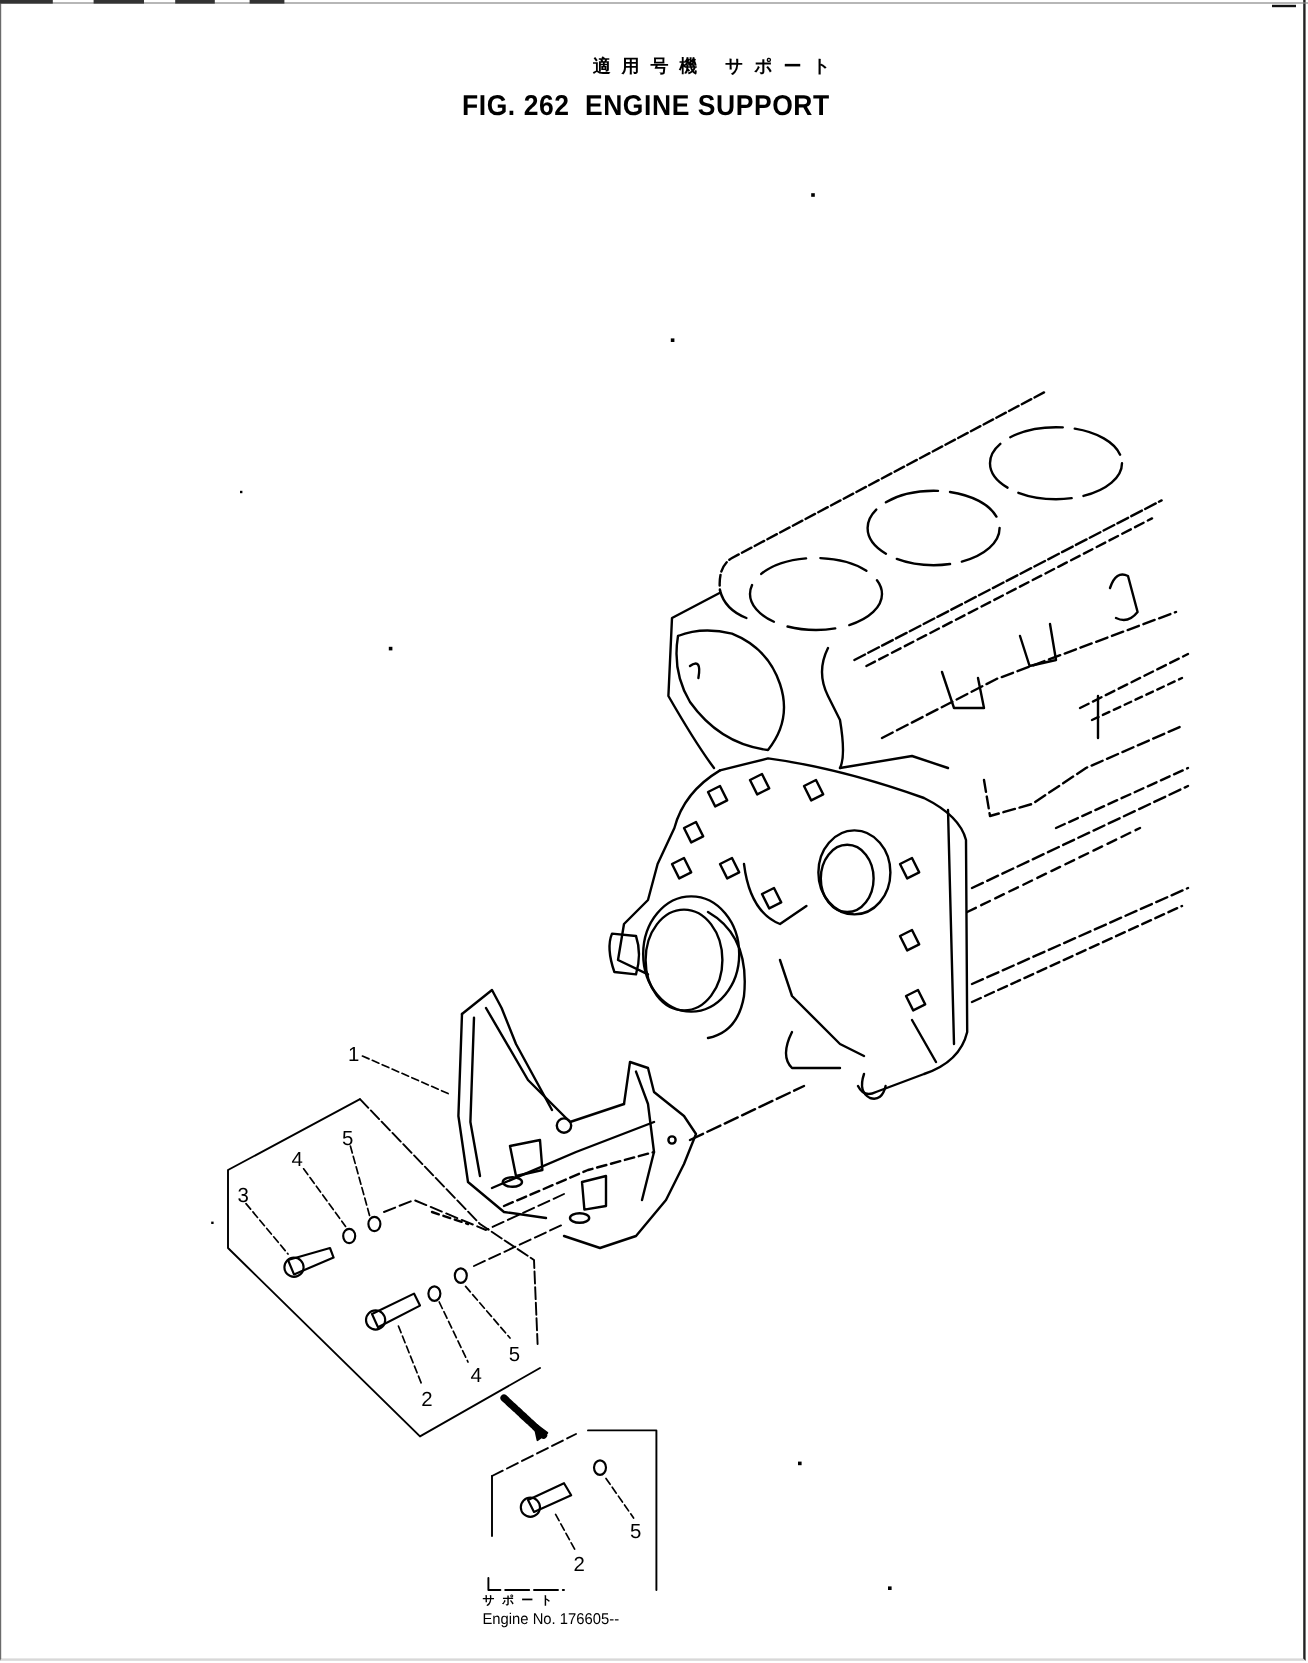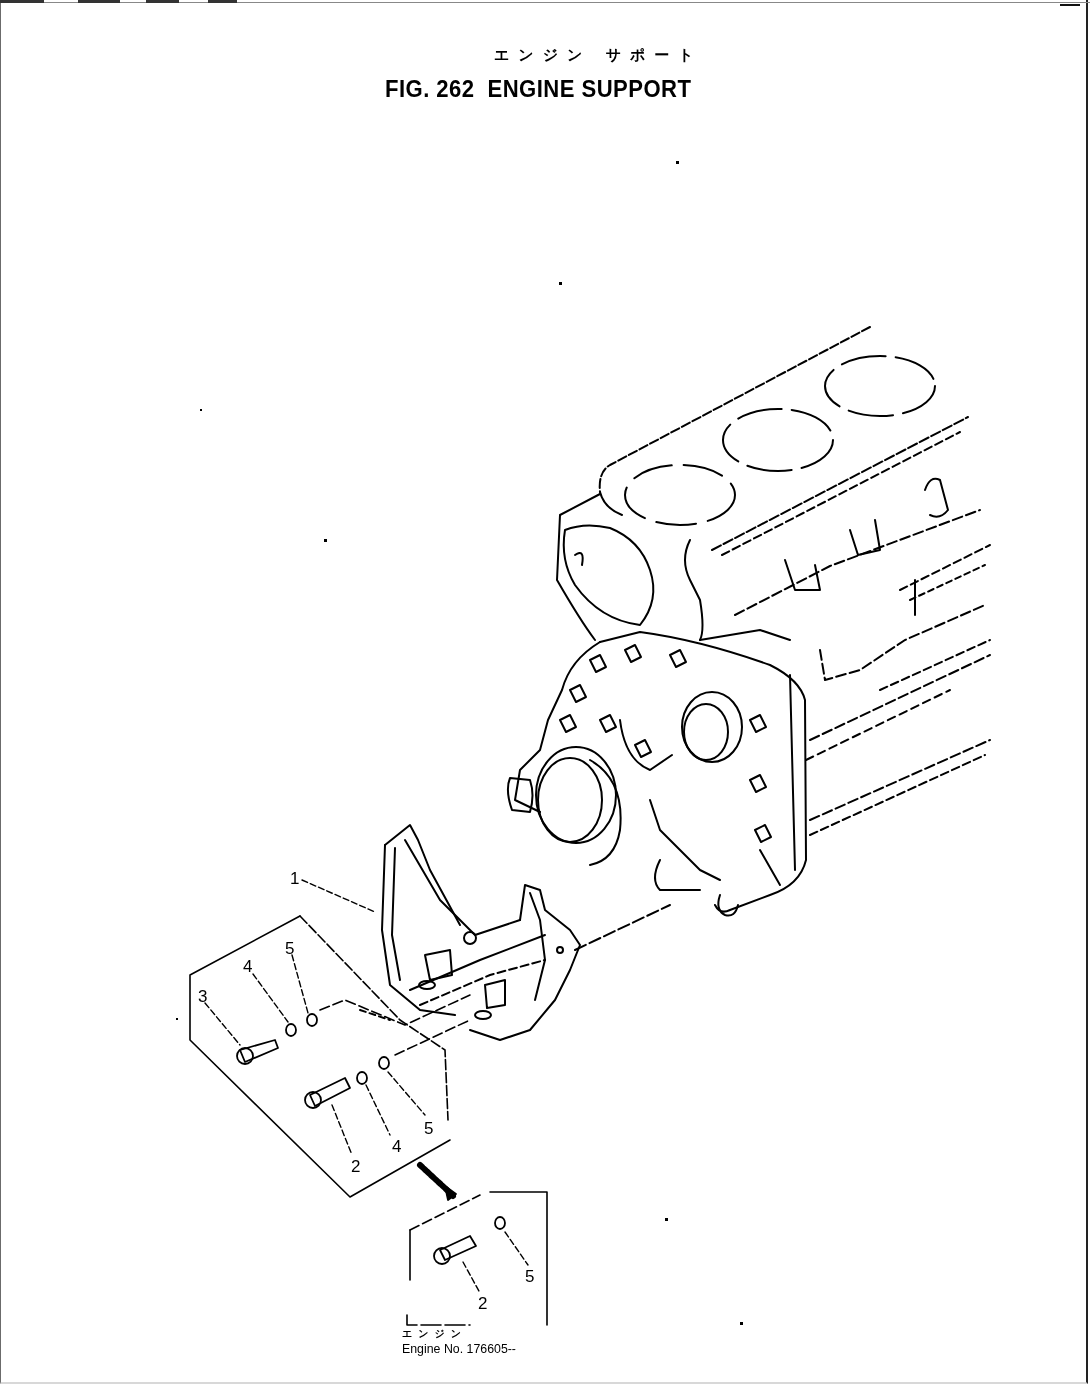--- a/index.html
+++ b/index.html
@@ -20,21 +20,21 @@
 <body>
 
 <div class="frame"></div>
 <div class="topline"></div>
 <div class="topbar" style="left:0;width:44px"></div>
 <div class="topbar" style="left:78px;width:42px"></div>
 <div class="topbar" style="left:146px;width:33px"></div>
 <div class="topbar" style="left:208px;width:29px"></div>
 <div class="corner-mark"></div>
 
-<div class="jp-title">エンジン サポート</div>
+<div class="jp-title">適用号機 サポート</div>
 <div class="fig-title">
   <span>FIG. 262</span><span>ENGINE SUPPORT</span>
 </div>
 
 <svg class="drawing" width="1090" height="1386" viewBox="0 0 1090 1386" fill="none" stroke="#000" stroke-width="2" stroke-linecap="round" stroke-linejoin="round">
 
   <g fill="#000" stroke="none">
     <rect x="676" y="161" width="3" height="3"></rect>
     <rect x="559" y="282" width="3" height="3"></rect>
     <rect x="200" y="409" width="2" height="2"></rect>
@@ -174,14 +174,14 @@
 <div class="callout" style="left:290px;top:870px">1</div>
 <div class="callout" style="left:351px;top:1158px">2</div>
 <div class="callout" style="left:478px;top:1295px">2</div>
 <div class="callout" style="left:198px;top:988px">3</div>
 <div class="callout" style="left:243px;top:958px">4</div>
 <div class="callout" style="left:392px;top:1138px">4</div>
 <div class="callout" style="left:285px;top:940px">5</div>
 <div class="callout" style="left:424px;top:1120px">5</div>
 <div class="callout" style="left:525px;top:1268px">5</div>
 
-<div class="serial-jp">エンジン</div>
+<div class="serial-jp">サポート</div>
 <div class="serial">Engine No. 176605--</div>
 
 </body></html>

